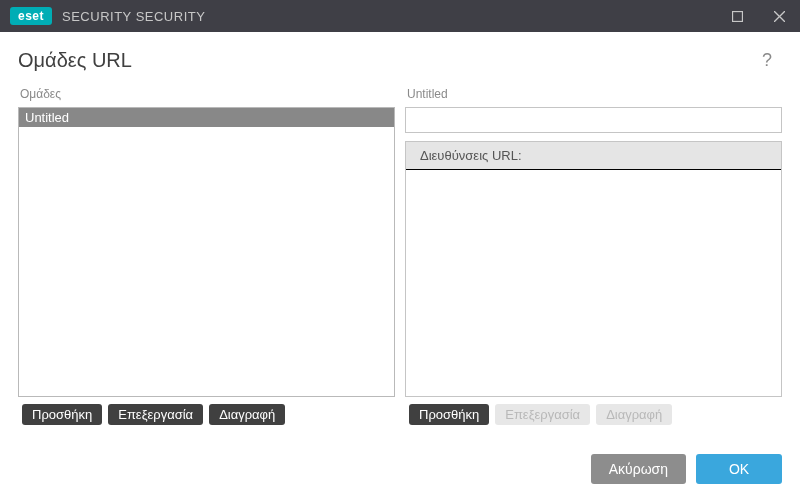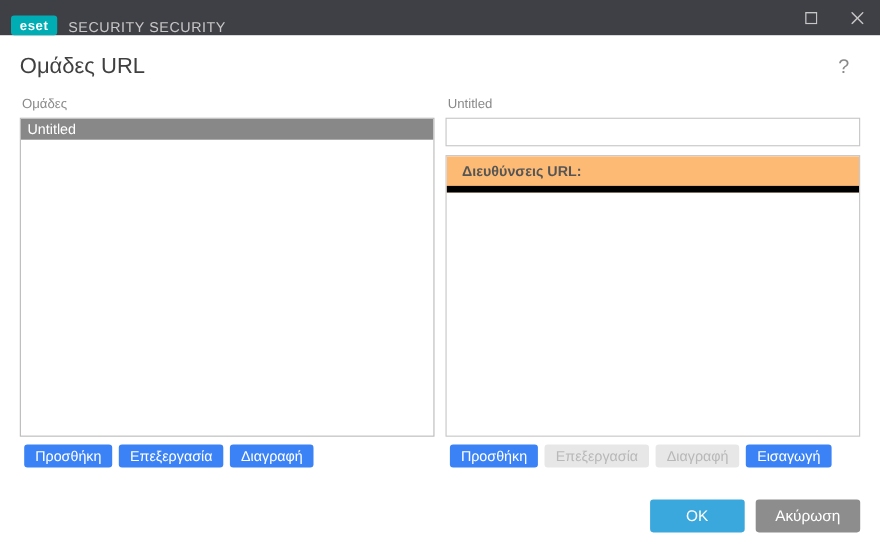--- a/index.html
+++ b/index.html
@@ -12,21 +12,21 @@
       overflow: hidden;
       display: flex;
       flex-direction: column;
       color: #333;
     }
     
     .titlebar {
       height: 32px;
       background: #3f3f46;
       display: flex;
-      align-items: flex-end;
+      align-items: center;
       padding: 0 0 0 10px;
       color: #d6d6d6;
       flex-shrink: 0;
     }
     .brand-badge {
       background: #00adb5;
       color: #fff;
       font-weight: bold;
       font-size: 12px;
       padding: 2px 8px;
@@ -119,36 +119,36 @@
     .panel-spacer { height: 8px; }
     .urls-panel {
       flex: 1 1 auto;
       border: 1px solid #c5c5c5;
       background: #fff;
       display: flex;
       flex-direction: column;
       overflow: hidden;
     }
     .urls-header {
-      border-bottom: 6px solid #000000;
+      border-bottom: 1px solid #000000;
       padding: 6px 14px;
       font-size: 13px;
-      font-weight: 700;
+      font-weight: 400;
       color: #555;
-      background: #fdba74;
+      background: #e5e5e5;
     }
     .urls-body { flex: 1 1 auto; }
 
     .btnrow {
       display: flex;
       gap: 6px;
       padding: 7px 4px;
     }
     .toolbtn {
-      background: #3b82f6;
+      background: #404040;
       color: #fff;
       border: none;
       border-radius: 3px;
       padding: 3px 10px;
       font-size: 13px;
       font-family: inherit;
       cursor: pointer;
     }
     .toolbtn.disabled {
       background: #e7e7e7;
@@ -221,22 +221,21 @@
     <input class="url-input" type="text" value="" style="">
     <div class="panel-spacer"></div>
     <div class="urls-panel">
       <div class="urls-header">Διευθύνσεις URL:</div>
       <div class="urls-body"></div>
     </div>
     <div class="btnrow">
       <button class="toolbtn">Προσθήκη</button>
       <button class="toolbtn disabled">Επεξεργασία</button>
       <button class="toolbtn disabled">Διαγραφή</button>
-      <button class="toolbtn">Εισαγωγή</button>
     </div>
   </div>
 
 </div>
 
 <div class="footer">
+  <button class="btn btn-secondary">Ακύρωση</button>
   <button class="btn btn-primary">OK</button>
-  <button class="btn btn-secondary">Ακύρωση</button>
 </div>
 
 </body></html>

